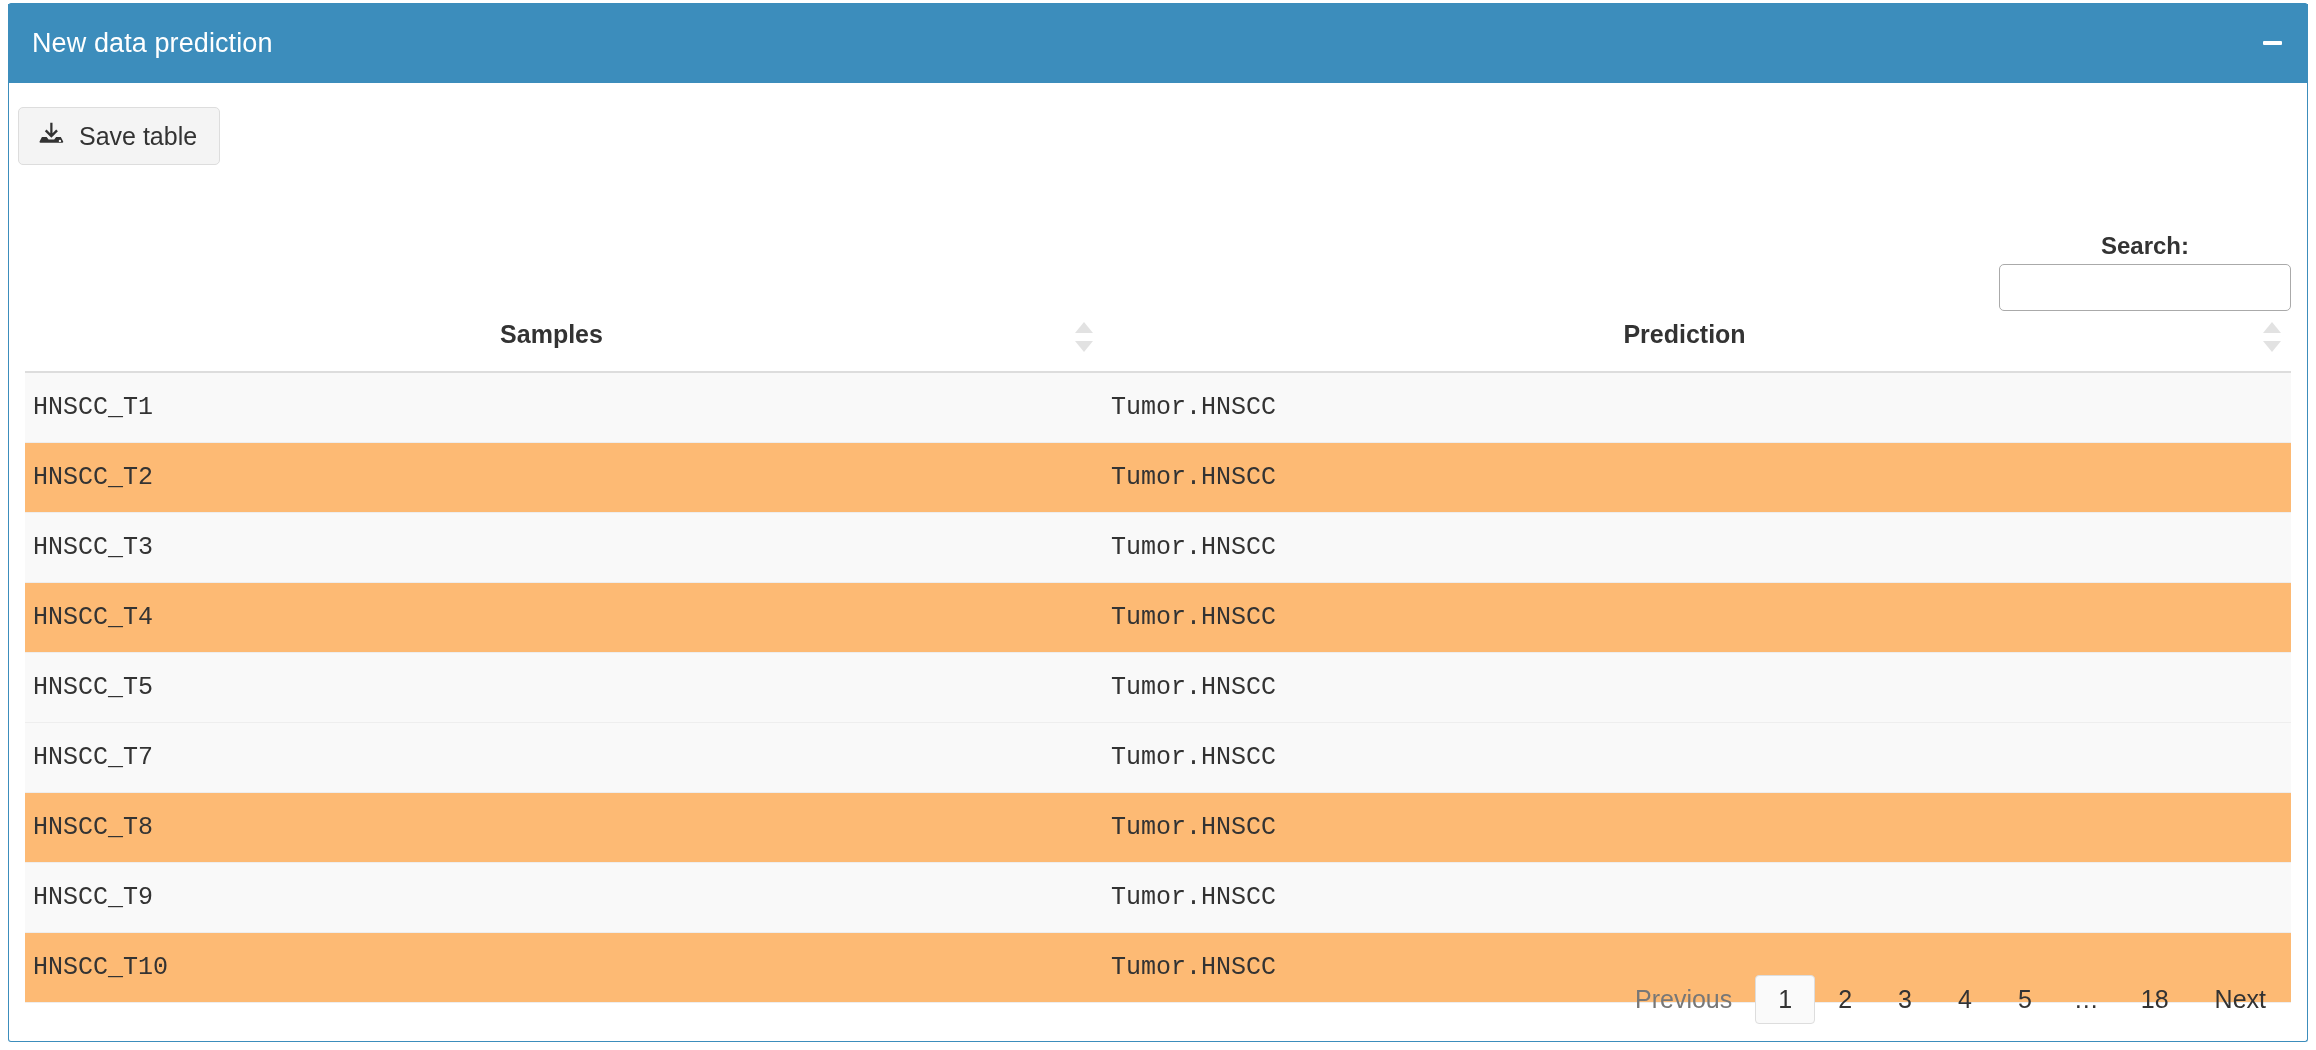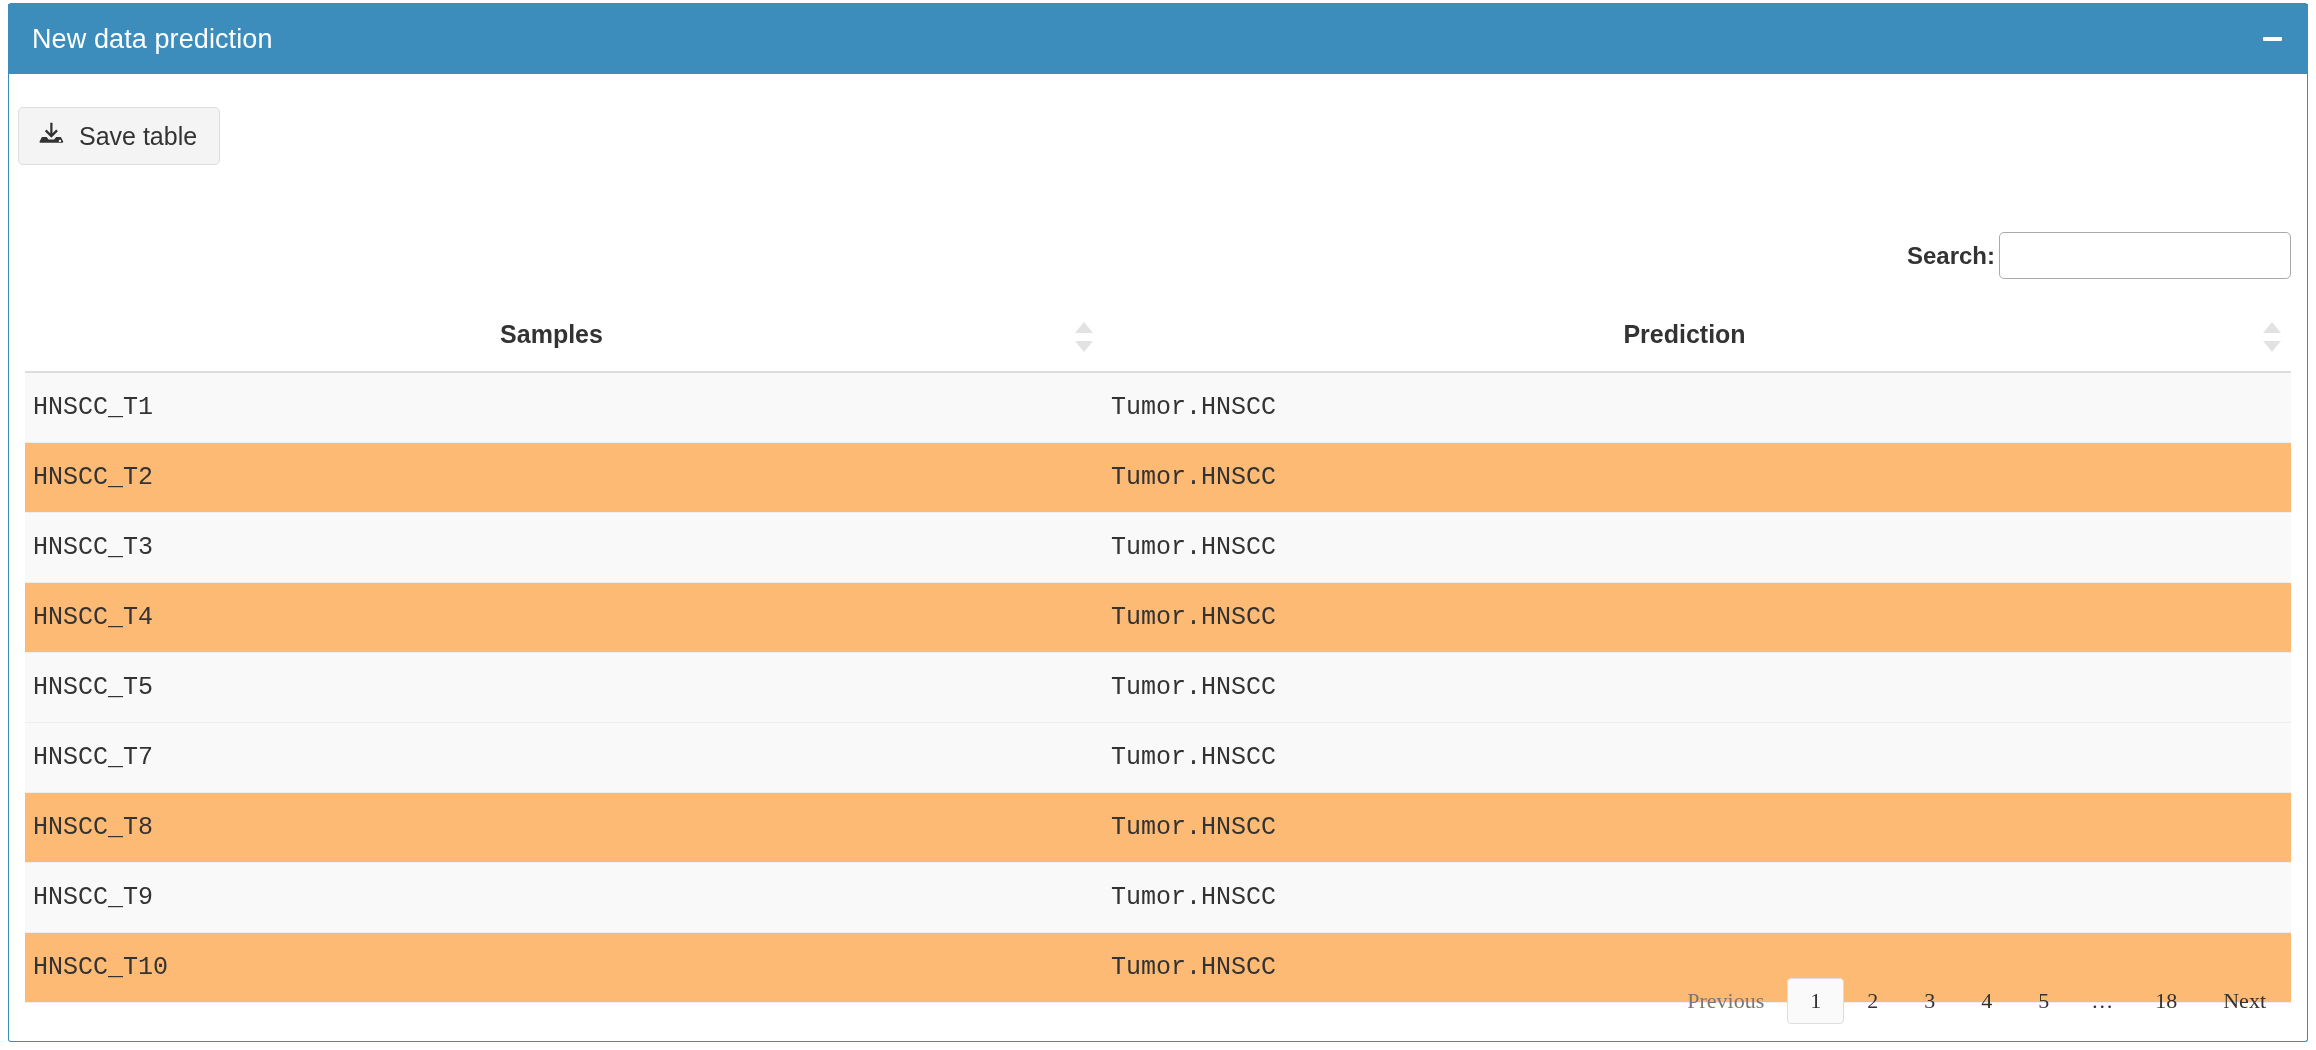--- a/index.html
+++ b/index.html
@@ -22,21 +22,21 @@
     border: 1px solid #3c8dbc;
     border-top: none;
     border-radius: 0 0 3px 3px;
   }
 
   .panel-heading {
     position: absolute;
     left: -1px;
     top: -1px;
     width: 2300px;
-    height: 71px;
+    height: 80px;
     background: #3c8dbc;
     border: 1px solid #3c8dbc;
     border-radius: 3px 3px 0 0;
     color: #ffffff;
   }
 
   .panel-title {
     position: absolute;
     left: 23px;
     top: 50%;
@@ -99,20 +99,21 @@
   }
   .icon-download { display: block; }
 
   .search-wrap {
     position: absolute;
     right: 16px;
     top: 152px;
     display: flex;
     align-items: center;
     gap: 4px;
+    flex-direction: column;
   }
   .search-label {
     font-size: 24px;
     font-weight: bold;
     color: #333;
     white-space: nowrap;
   }
   .search-input {
     width: 292px;
     height: 47px;
@@ -187,28 +188,28 @@
   
   .paginate {
     position: absolute;
     right: 18px;
     bottom: 22px;
     display: flex;
     align-items: center;
     gap: 0;
   }
   .pg {
-    font-size: 22px;
+    font-size: 25px;
     color: #333;
     padding: 10px 22px;
     border: 1px solid transparent;
     border-radius: 4px;
     cursor: pointer;
     background: transparent;
-    font-family: Liberation Serif, serif;
+    font-family: Liberation Sans, sans-serif;
     line-height: 1.1;
     white-space: nowrap;
   }
   .pg.disabled { color: #777; cursor: default; }
   .pg.current {
     background: #fafafa;
     border: 1px solid #ddd;
     color: #333;
   }
   .pg.ellipsis { color: #333; cursor: default; padding: 10px 18px; }

